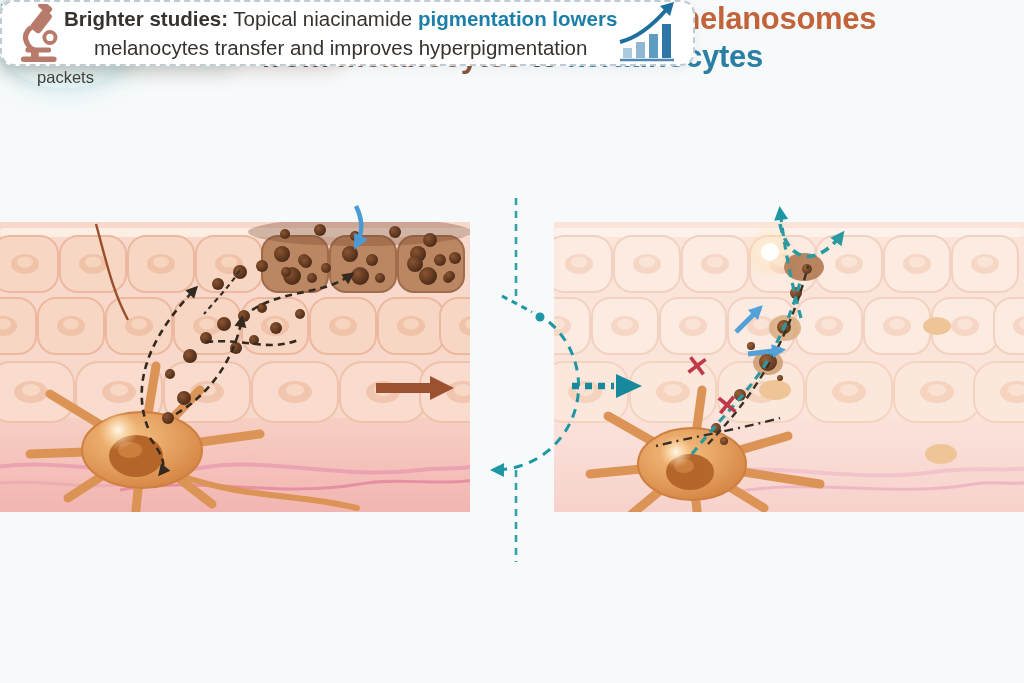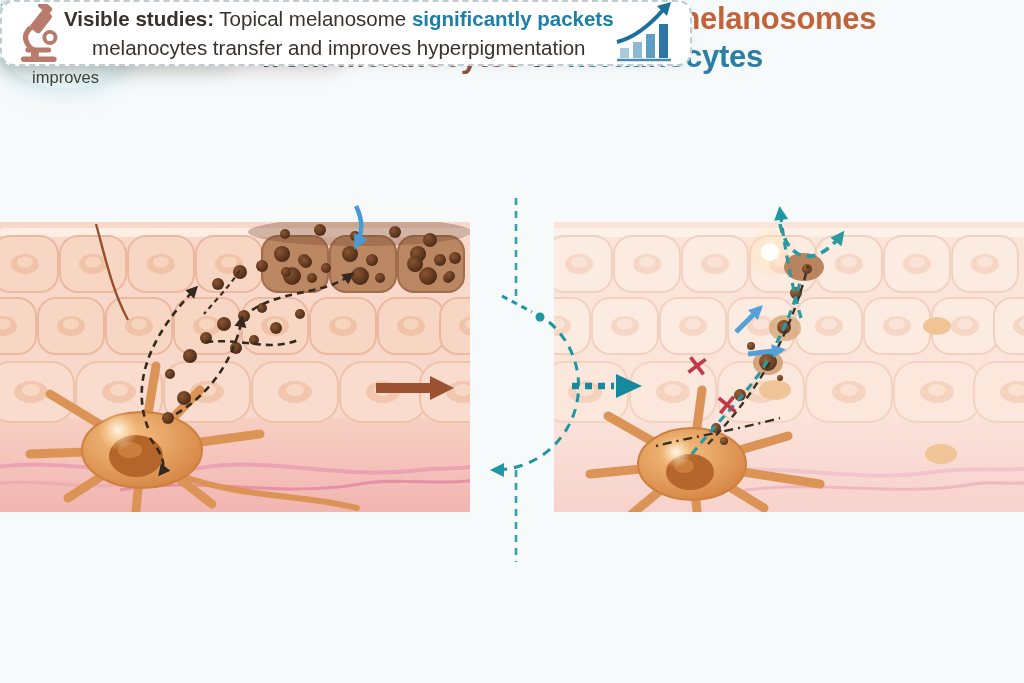--- a/index.html
+++ b/index.html
@@ -376,21 +376,21 @@
   <div class="abs lbl-melanosomes">
     <div class="main">Melanosomes</div>
     <div class="sub">(pigment packets)</div>
   </div>
   <div class="abs lbl lbl-keratinocytes">Keratinocytes</div>
 
   <div class="abs badge">
     <div class="badge-title">NIACINAMIDE</div>
     <div class="badge-line">Reduces</div>
     <div class="badge-line">melanosome</div>
-    <div class="badge-line">improves</div>
+    <div class="badge-line">packets</div>
   </div>
 
   <div class="abs callout">
     <div class="callout-line1">Less pigment</div>
     <div class="callout-line2">in skin surface</div>
   </div>
 
   <div class="abs sum sum-before">
     <div class="sum-l1">
       <span class="em-red">High</span><span> pigment transfer </span><span class="em-red">→</span>
@@ -415,21 +415,21 @@
         <rect x="15" y="5" width="11" height="21" rx="3" transform="rotate(38 20 15)"></rect>
         <path d="M11 21 q-8 7 -3 15 q2.5 5 9 6" stroke="#b87a6b" stroke-width="4.5" fill="none"></path>
         <circle cx="28" cy="30" r="5" fill="none" stroke="#b87a6b" stroke-width="3.5"></circle>
         <rect x="6" y="39" width="23" height="4.5" rx="2"></rect>
         <rect x="11" y="43" width="7" height="5"></rect>
         <rect x="2" y="47" width="32" height="5" rx="2.5"></rect>
       </g>
     </svg>
     <div class="f-text">
       <div>
-        <span class="f-bold">Visible studies:</span><span> Topical melanosome </span><span class="f-em">significantly packets</span>
+        <span class="f-bold">Brighter studies:</span><span> Topical niacinamide </span><span class="f-em">pigmentation lowers</span>
       </div>
       <div>melanocytes transfer and improves hyperpigmentation</div>
     </div>
     <svg width="62" height="62" viewBox="0 0 60 62" style="margin-right:4px;">
       <rect x="5" y="46" width="9" height="10" fill="#aacbdd"></rect>
       <rect x="18" y="40" width="9" height="16" fill="#8fb9d2"></rect>
       <rect x="31" y="32" width="9" height="24" fill="#5f9cc2"></rect>
       <rect x="44" y="22" width="9" height="34" fill="#2e76a6"></rect>
       <line x1="2" y1="58" x2="56" y2="58" stroke="#4a89b0" stroke-width="2.5"></line>
       <path d="M2,40 C18,36 34,24 48,8" fill="none" stroke="#1d6f9e" stroke-width="4"></path>

